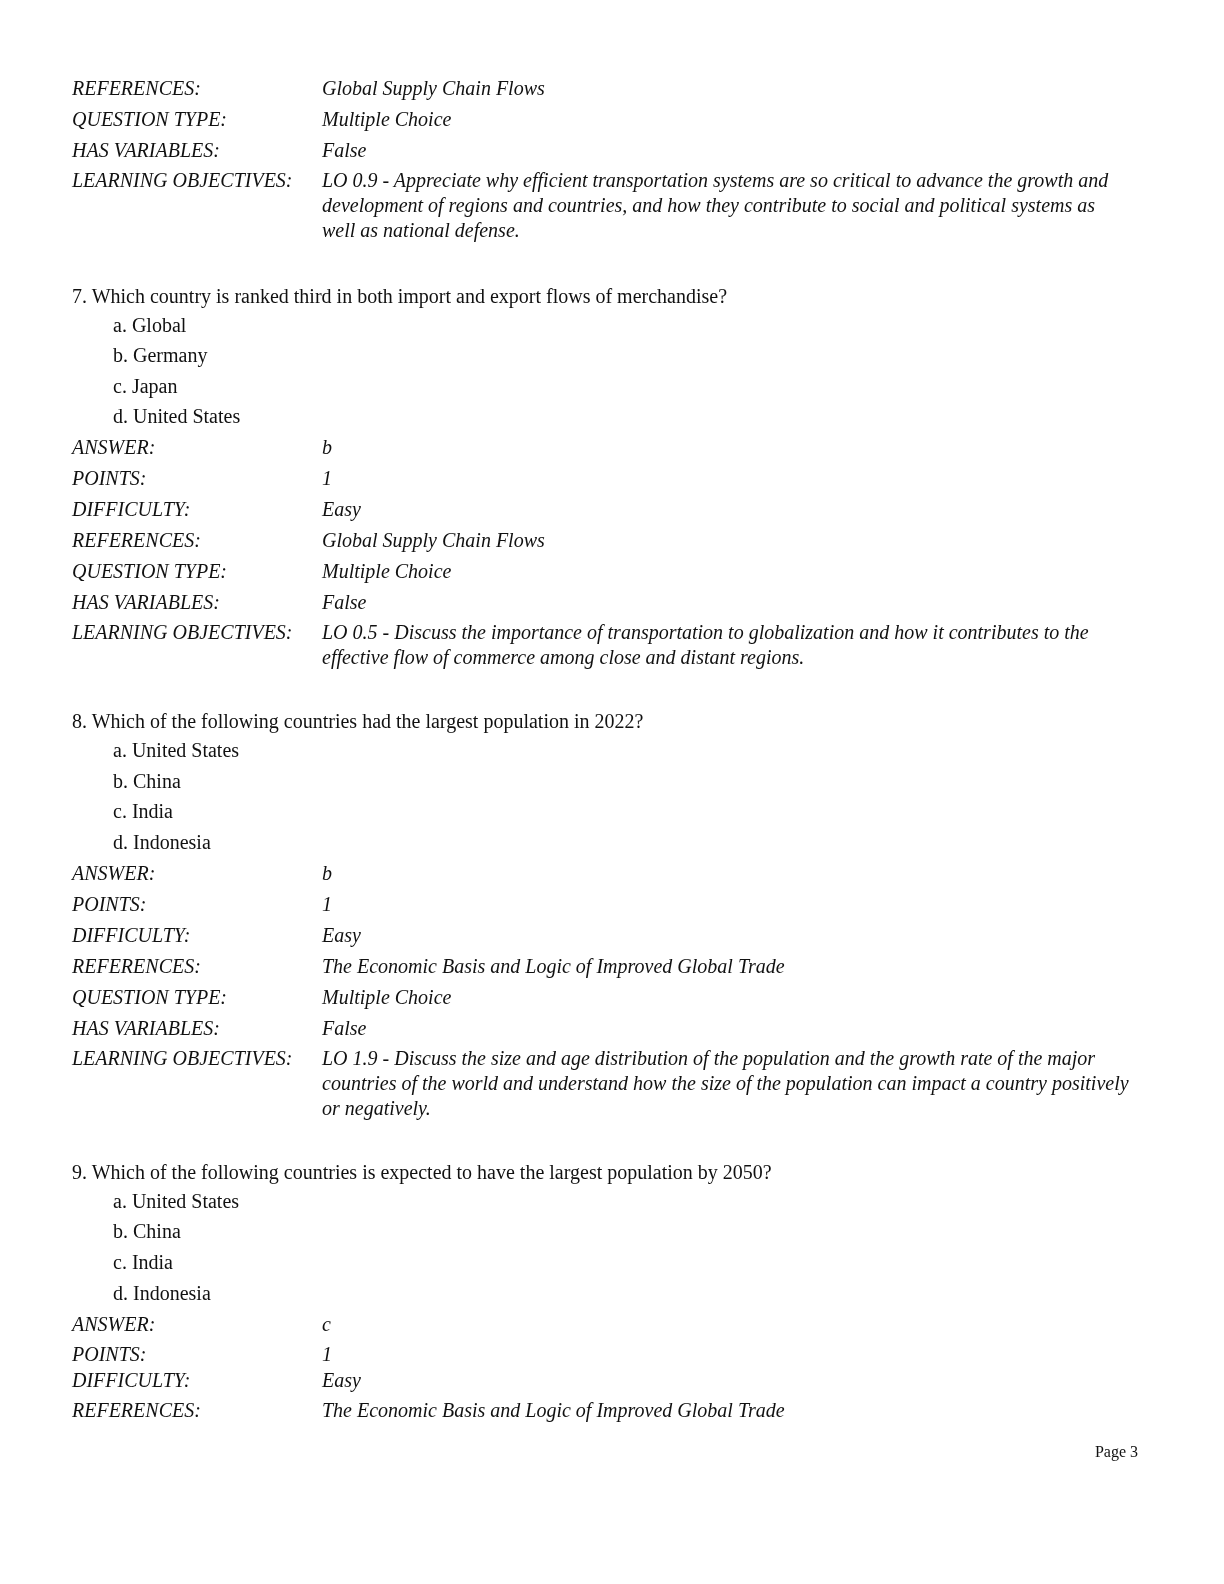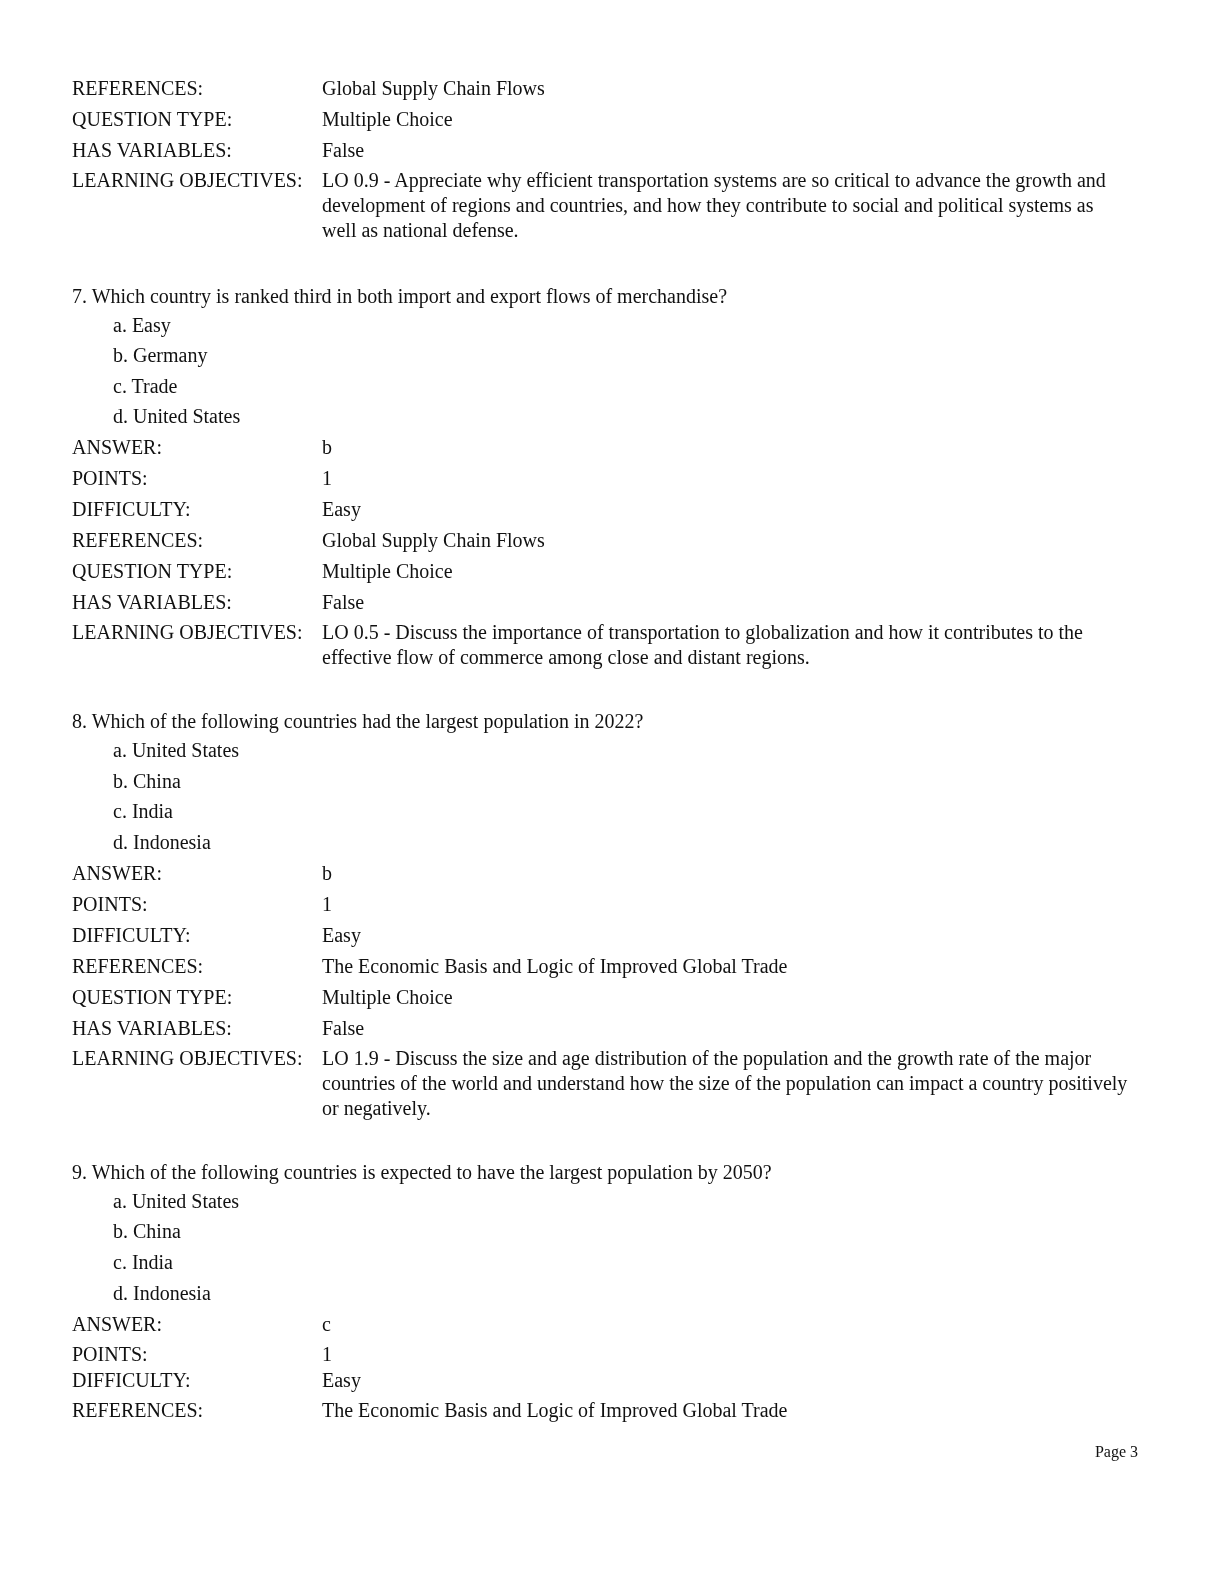--- a/index.html
+++ b/index.html
@@ -2,22 +2,22 @@
 <html><head>
 <meta charset="utf-8">
 <style>
   html, body { margin: 0; padding: 0; background: #ffffff; }
   body {
     width: 1224px; height: 1584px; position: relative; overflow: hidden;
     font-family: "Liberation Serif", "DejaVu Serif", serif;
     color: #111111; font-size: 20px;
   }
   .row { position: absolute; left: 72px; width: 1080px; line-height: 25px; }
-  .label { position: absolute; left: 0; top: 0; white-space: nowrap; }
-  .value { position: absolute; left: 250px; top: 0; width: 810px; }
+  .label { position: absolute; left: 0; top: 0; font-style: italic; white-space: nowrap; }
+  .value { position: absolute; left: 250px; top: 0; width: 810px; font-style: italic; }
   .question { position: absolute; left: 72px; line-height: 25px; font-family: Liberation Serif, serif; }
   .option { position: absolute; left: 113px; line-height: 25px; }
   .footer { position: absolute; right: 86px; top: 1443px; font-size: 16px; }
 </style>
 </head>
 <body>
 
 <div class="row" style="top:76px">
   <span class="label">REFERENCES:</span>
   <span class="value">Global Supply Chain Flows</span>
@@ -29,23 +29,23 @@
 <div class="row" style="top:138px">
   <span class="label">HAS VARIABLES:</span>
   <span class="value">False</span>
 </div>
 <div class="row" style="top:168px">
   <span class="label">LEARNING OBJECTIVES:</span>
   <span class="value">LO 0.9 - Appreciate why efficient transportation systems are so critical to advance the growth and development of regions and countries, and how they contribute to social and political systems as well as national defense.</span>
 </div>
 
 <div class="question" style="top:284px">7. Which country is ranked third in both import and export flows of merchandise?</div>
-<div class="option" style="top:313px">a. Easy</div>
+<div class="option" style="top:313px">a. Global</div>
 <div class="option" style="top:343px">b. Germany</div>
-<div class="option" style="top:374px">c. Trade</div>
+<div class="option" style="top:374px">c. Japan</div>
 <div class="option" style="top:404px">d. United States</div>
 
 <div class="row" style="top:435px">
   <span class="label">ANSWER:</span>
   <span class="value">b</span>
 </div>
 <div class="row" style="top:466px">
   <span class="label">POINTS:</span>
   <span class="value">1</span>
 </div>

